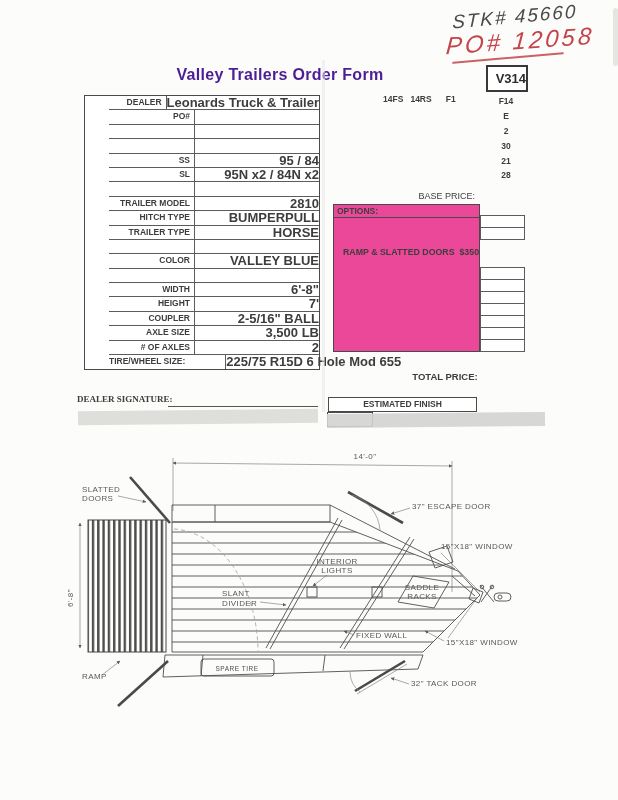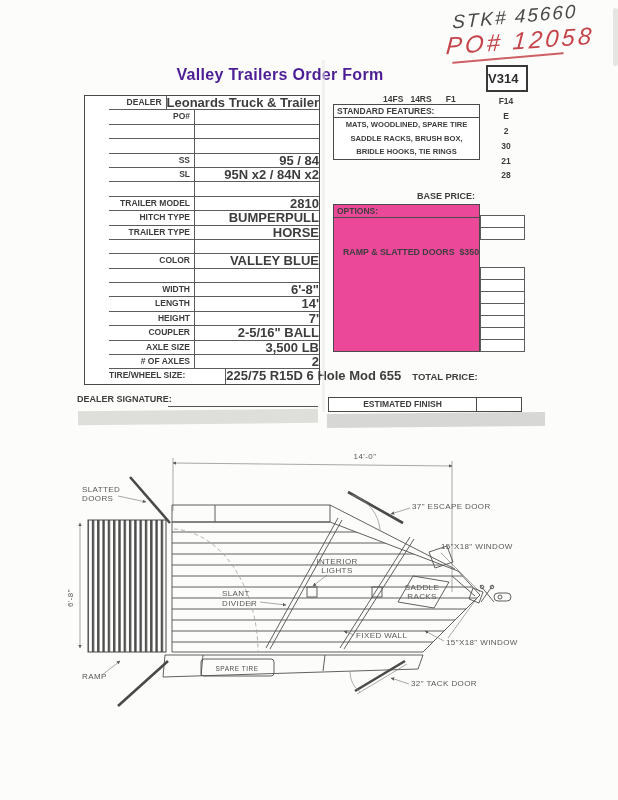--- a/index.html
+++ b/index.html
@@ -26,21 +26,21 @@
     background:var(--red_ink,#c4444a);transform:rotate(-5deg);border-radius:2px;opacity:.85;
   }
 
   
   .title{
     position:absolute;left:148px;top:66px;width:264px;text-align:center;
     font-size:16px;font-weight:bold;color:#4c1d95;letter-spacing:.3px;
   }
   .vbox{
     position:absolute;left:486px;top:65px;width:38px;height:23px;
-    border:2px solid #383838;text-align:left;line-height:23px;
+    border:2px solid #383838;text-align:right;line-height:23px;
     font-size:13px;font-weight:bold;color:#2d2d2d;background:#fff;
   }
   .models-line{
     position:absolute;left:383px;top:94px;font-size:8.5px;font-weight:bold;
     white-space:pre;color:#3d3d3d;
   }
   .codes-col{position:absolute;left:492px;top:94px;width:28px;text-align:center;}
   .codes-col .code{font-size:8.5px;font-weight:bold;height:14.9px;line-height:14.9px;}
 
   
@@ -51,51 +51,51 @@
   .order-row{display:flex;height:14.4px;box-sizing:border-box;border-bottom:1px solid #5c5c5c;margin-left:24px;}
   .order-row:last-child{border-bottom:none;gap:36px;}
   .order-row .lbl{
     width:85px;box-sizing:border-box;text-align:right;padding-right:4px;
     font-size:8.5px;font-weight:bold;line-height:13.8px;white-space:nowrap;
   }
   .order-row .val{
     flex:1;border-left:1px solid #5c5c5c;text-align:right;
     font-size:13px;font-weight:bold;line-height:13.8px;white-space:nowrap;
   }
-  .sig-label{position:absolute;left:77px;top:394px;font-size:9px;font-weight:bold;}
+  .sig-label{position:absolute;left:77px;top:394px;font-size:9px;font-weight:bold;font-family:Liberation Serif, serif;}
   .sig-line{position:absolute;left:168px;top:406px;width:150px;border-bottom:1.2px solid #555;}
 
   
   .features-box{
     position:absolute;left:333px;top:104px;width:147px;height:56px;
     border:1.5px solid #4a4a4a;background:#fff;box-sizing:border-box;
   }
   .features-heading{
     font-size:8.5px;font-weight:bold;padding:1px 0 1px 3px;
     border-bottom:1px solid #4a4a4a;
   }
   .features-line{font-size:7.6px;font-weight:bold;text-align:center;line-height:13.5px;white-space:nowrap;}
 
   .base-price{position:absolute;left:375px;top:191px;width:100px;text-align:right;
-    font-size:9px;font-weight:bold;}
+    font-size:9px;font-weight:normal;}
   .options-box{
     position:absolute;left:333px;top:204px;width:147px;height:148px;
     border:1.3px solid #4a4a4a;background:#ec4899;box-sizing:border-box;
   }
   .options-heading{font-size:8.5px;font-weight:bold;padding:1px 0 1px 3px;border-bottom:1px solid #4a4a4a;}
   .option-line{margin-top:29px;padding-left:9px;font-size:8.8px;font-weight:bold;white-space:pre;}
 
   .stack{position:absolute;left:480px;width:45px;}
   .stack .cell{height:13px;border:1px solid #5c5c5c;margin-top:-1px;background:#fff;box-sizing:border-box;}
   .stack-top{top:216px;}
   .stack-bottom{top:268px;}
 
   .total-price{position:absolute;left:390px;top:371px;width:110px;text-align:center;
     font-size:9.5px;font-weight:bold;}
-  .est-finish{position:absolute;left:328px;top:397px;display:flex;}
+  .est-finish{position:absolute;left:328px;top:397px;display:flex;flex-direction:column;}
   .ef-box{width:149px;height:15px;border:1.5px solid #4a4a4a;box-sizing:border-box;
     text-align:center;font-size:8.5px;font-weight:bold;line-height:13px;background:#fff;}
   .ef-cell{width:46px;height:15px;border:1.5px solid #4a4a4a;box-sizing:border-box;margin-left:-1px;background:#fff;}
 
   
   .shadow-left{position:absolute;left:78px;top:410px;width:240px;height:14px;
     background:#d8d8d5;transform:rotate(-.6deg);opacity:.85;}
   .shadow-right{position:absolute;left:327px;top:413px;width:218px;height:14px;
     background:#d3d3d0;transform:rotate(-.5deg);opacity:.9;}
   .seam{position:absolute;left:322px;top:60px;width:3px;height:352px;
@@ -132,26 +132,20 @@
 
   <div class="codes-col">
     <div class="code">F14</div>
     <div class="code">E</div>
     <div class="code">2</div>
     <div class="code">30</div>
     <div class="code">21</div>
     <div class="code">28</div>
   </div>
 
-  <div class="features-box">
-    <div class="features-heading">STANDARD FEATURES:</div>
-    <div class="features-line">MATS, WOODLINED, SPARE TIRE</div>
-    <div class="features-line">SADDLE RACKS, BRUSH BOX,</div>
-    <div class="features-line">BRIDLE HOOKS, TIE RINGS</div>
-  </div>
 
   <div class="order-table">
     <div class="order-row">
         <div class="lbl">DEALER</div>
         <div class="val">Leonards Truck &amp; Trailer</div>
       </div>
     <div class="order-row">
         <div class="lbl">PO#</div>
         <div class="val"></div>
       </div>
@@ -195,24 +189,20 @@
         <div class="lbl">COLOR</div>
         <div class="val">VALLEY BLUE</div>
       </div>
     <div class="order-row">
         <div class="lbl"></div>
         <div class="val"></div>
       </div>
     <div class="order-row">
         <div class="lbl">WIDTH</div>
         <div class="val">6'-8"</div>
-      </div>
-    <div class="order-row">
-        <div class="lbl">LENGTH</div>
-        <div class="val">14'</div>
       </div>
     <div class="order-row">
         <div class="lbl">HEIGHT</div>
         <div class="val">7'</div>
       </div>
     <div class="order-row">
         <div class="lbl">COUPLER</div>
         <div class="val">2-5/16" BALL</div>
       </div>
     <div class="order-row">

